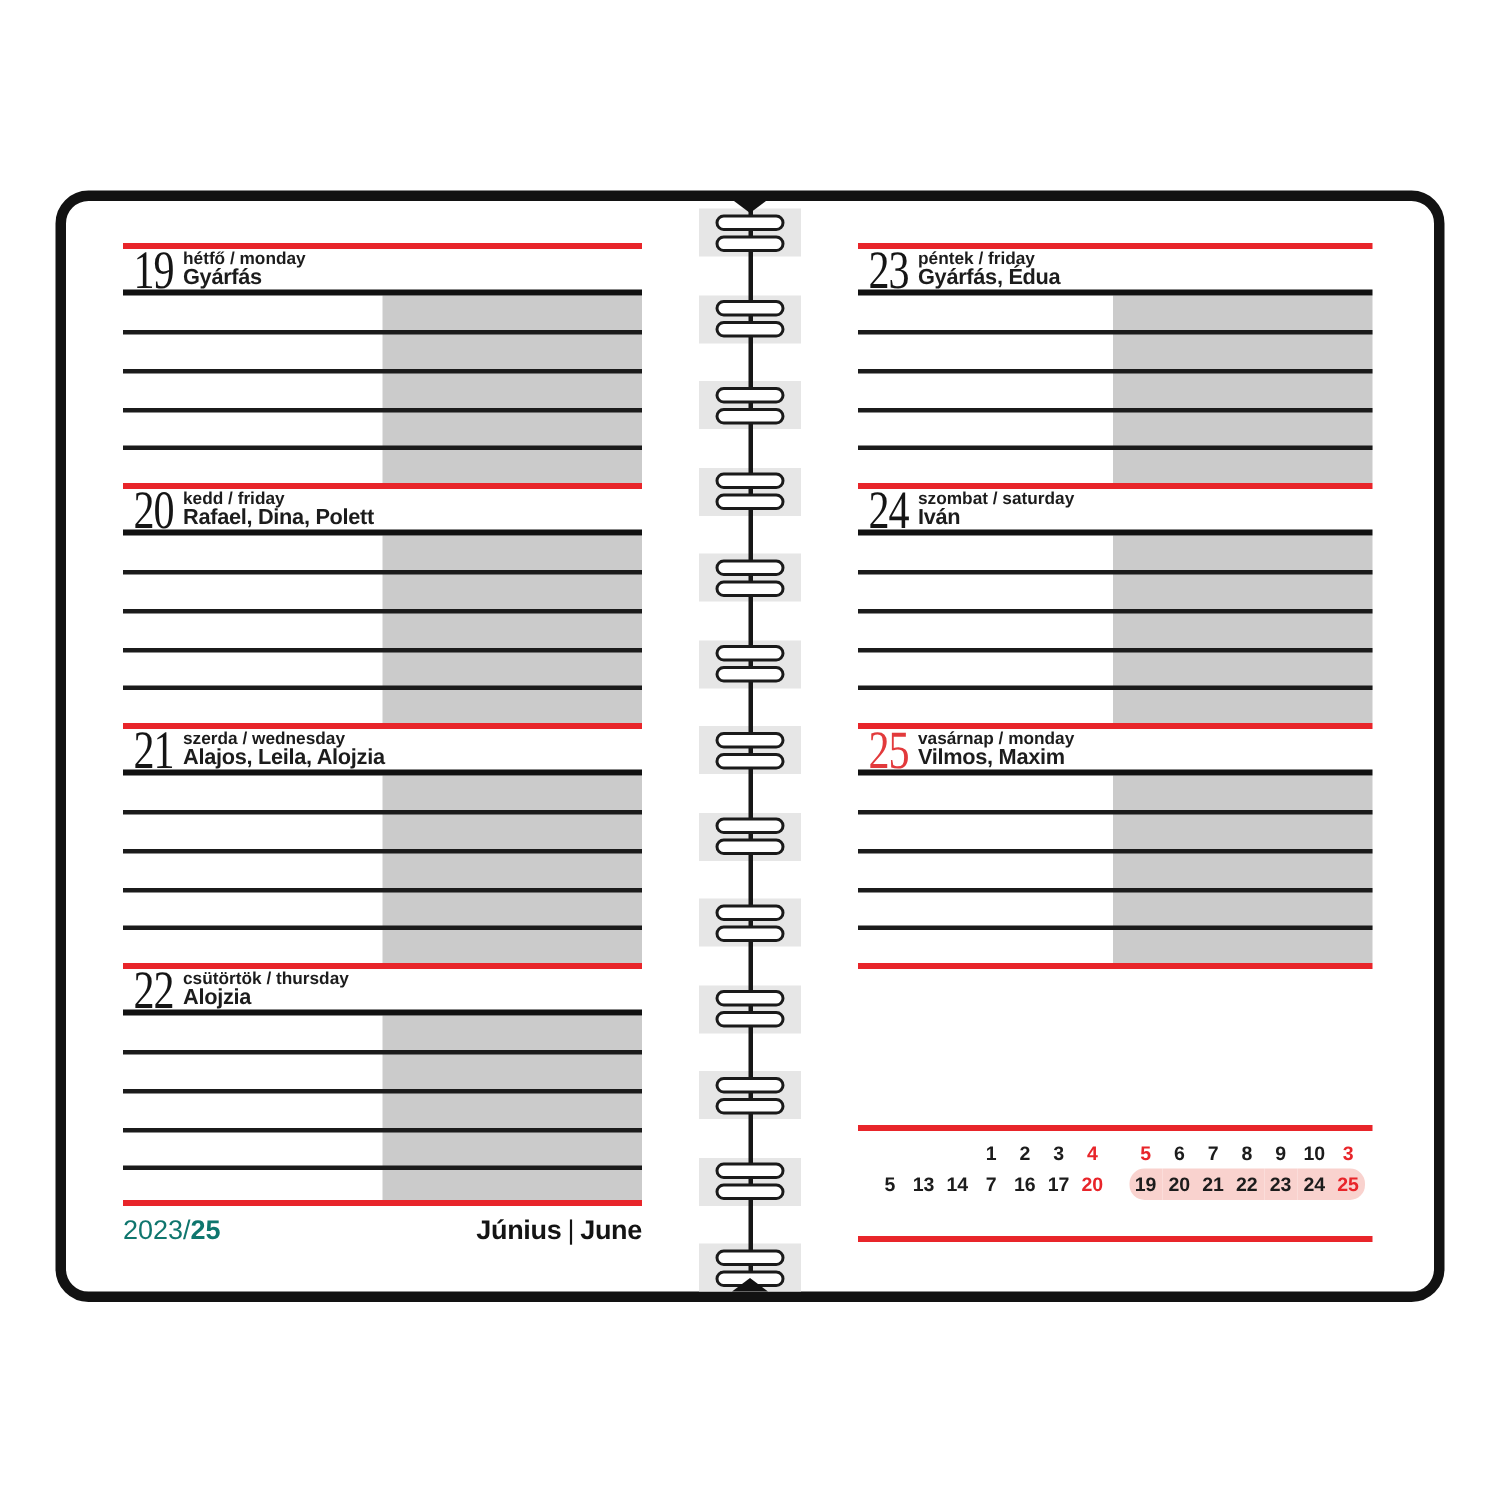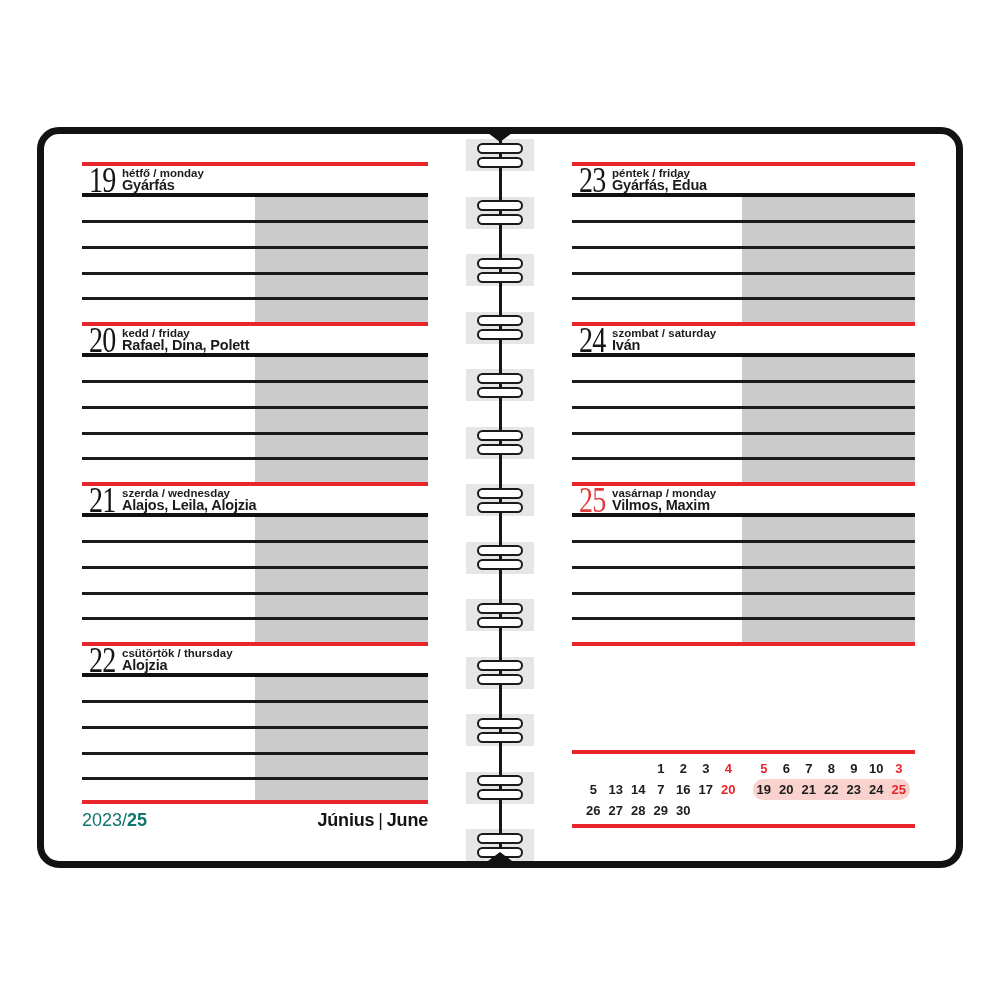--- a/index.html
+++ b/index.html
@@ -202,36 +202,20 @@
           <div class="mc-cell">16</div>
           <div class="mc-cell">17</div>
           <div class="mc-cell rd">20</div>
           <div class="mc-cell gap hl hl-first">19</div>
           <div class="mc-cell hl">20</div>
           <div class="mc-cell hl">21</div>
           <div class="mc-cell hl">22</div>
           <div class="mc-cell hl">23</div>
           <div class="mc-cell hl">24</div>
           <div class="mc-cell rd hl hl-last">25</div>
-        </div>
-        <div class="mc-row">
-          <div class="mc-cell">26</div>
-          <div class="mc-cell">27</div>
-          <div class="mc-cell">28</div>
-          <div class="mc-cell">29</div>
-          <div class="mc-cell">30</div>
-          <div class="mc-cell"></div>
-          <div class="mc-cell"></div>
-          <div class="mc-cell gap"></div>
-          <div class="mc-cell"></div>
-          <div class="mc-cell"></div>
-          <div class="mc-cell"></div>
-          <div class="mc-cell"></div>
-          <div class="mc-cell"></div>
-          <div class="mc-cell"></div>
         </div>
       </div>
     <div class="mc-red b"></div>
   </div>
 
   <div class="binding" id="binding">
     <div class="spine"></div>
   <div class="bind-tab" style="top: 139px;"></div>
       <div class="ring" style="top: 142.5px;"></div>
       <div class="ring" style="top: 156.5px;"></div>

